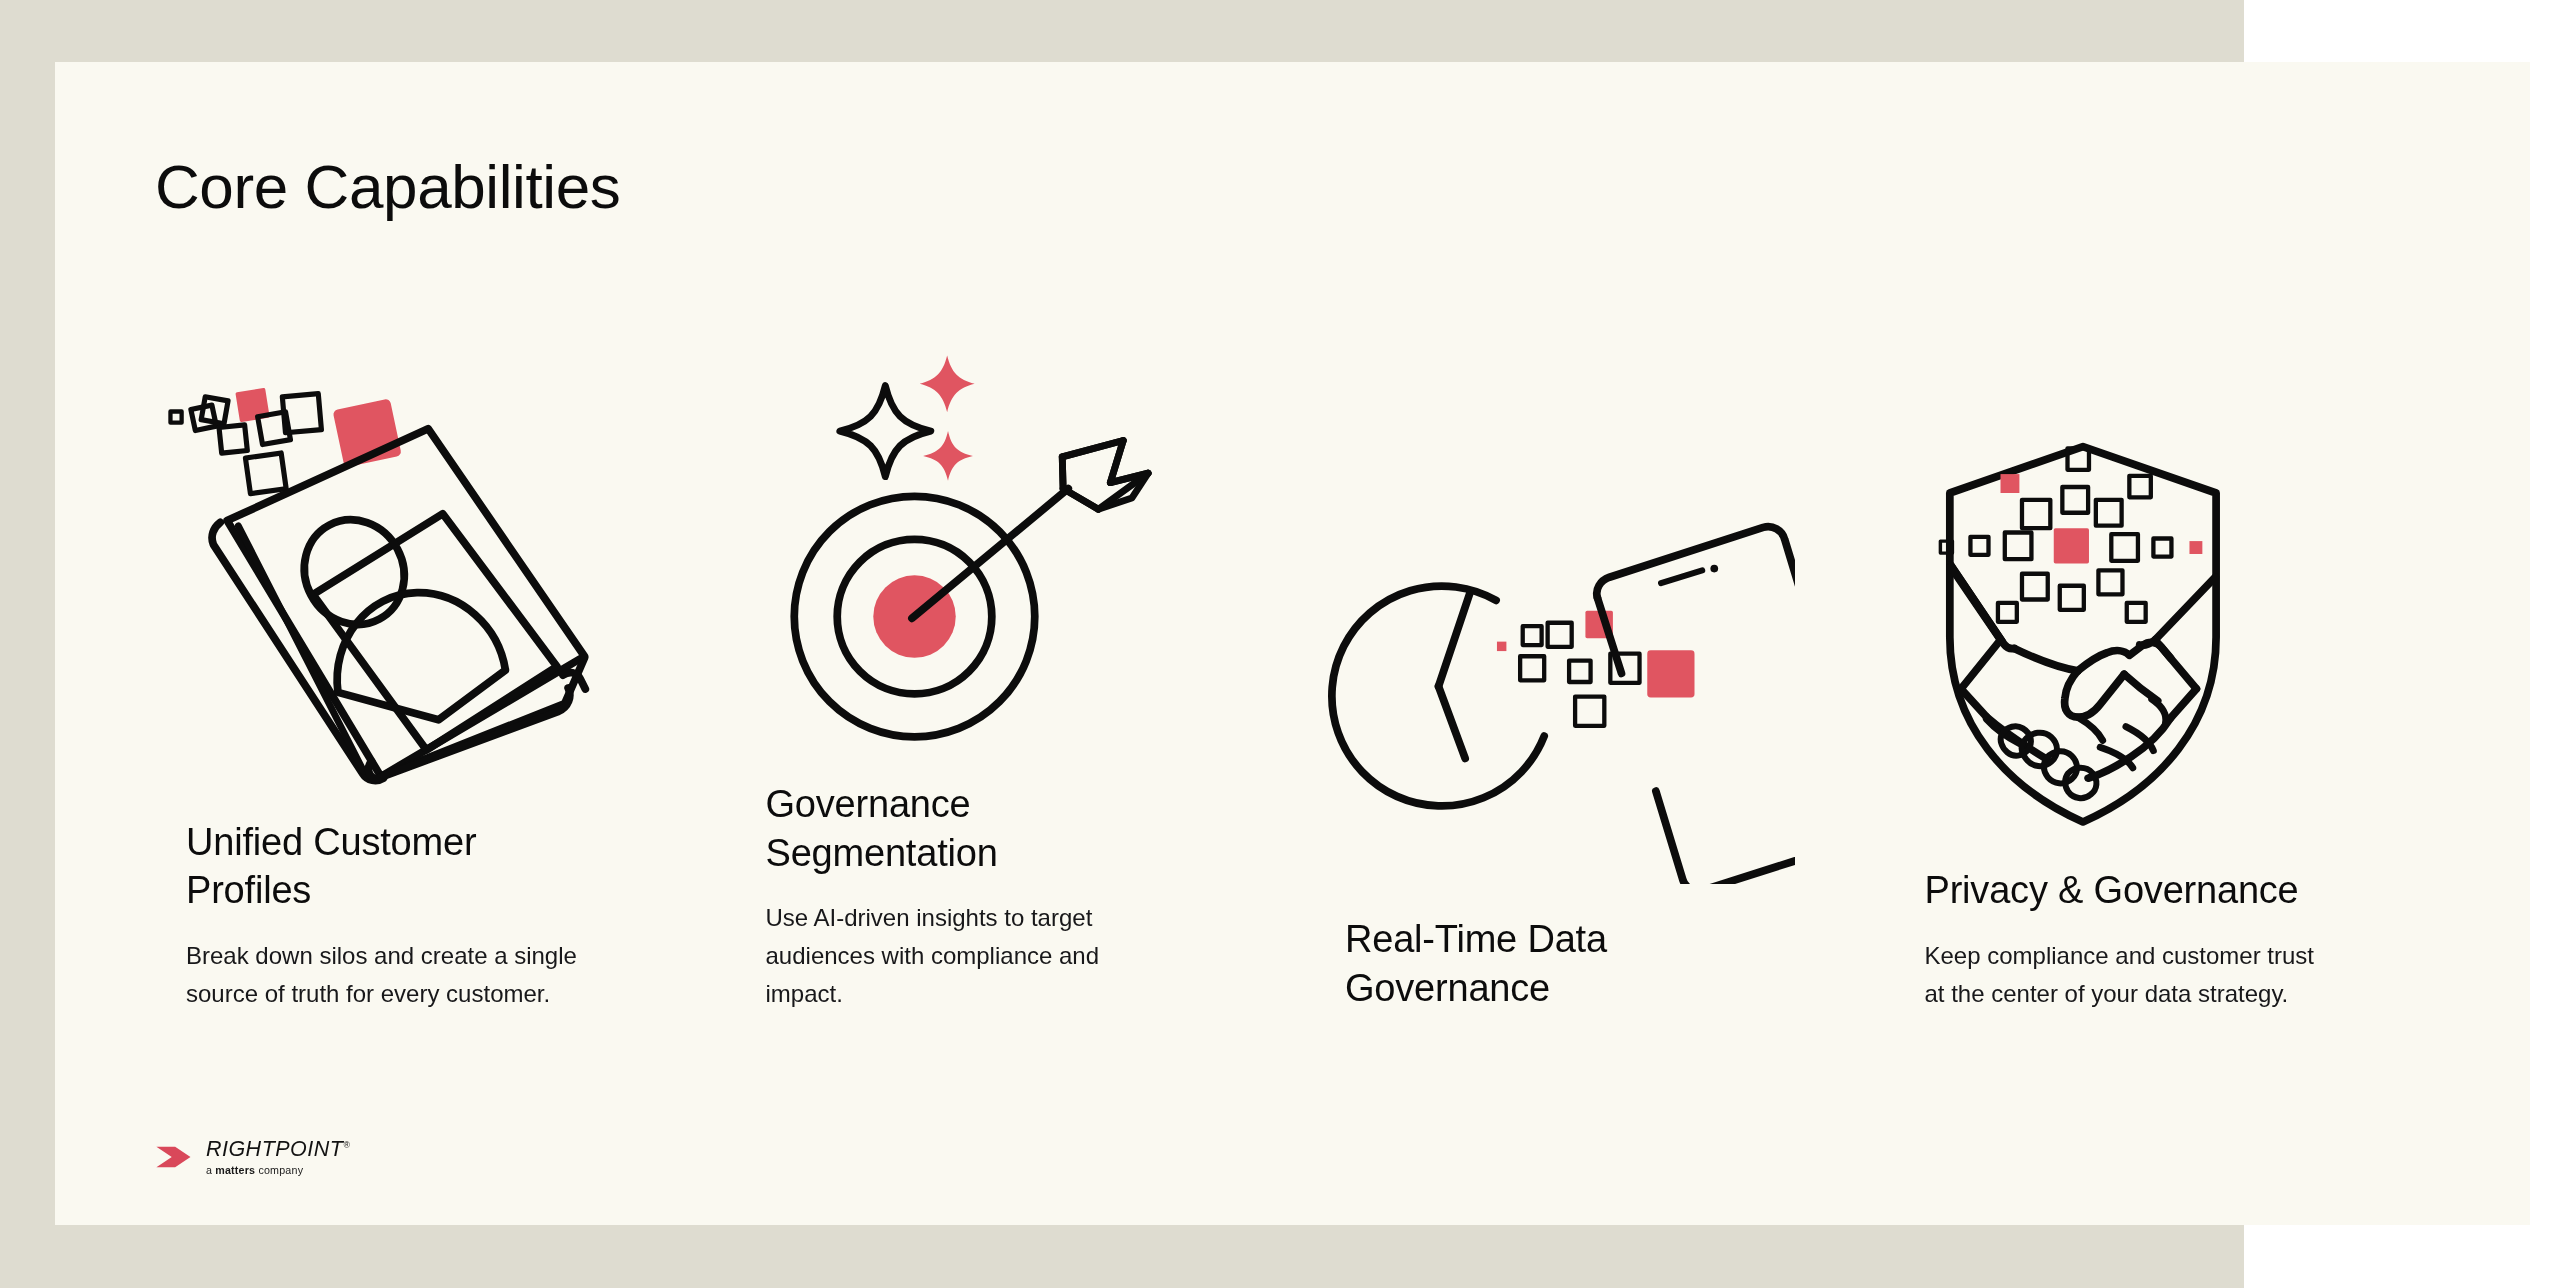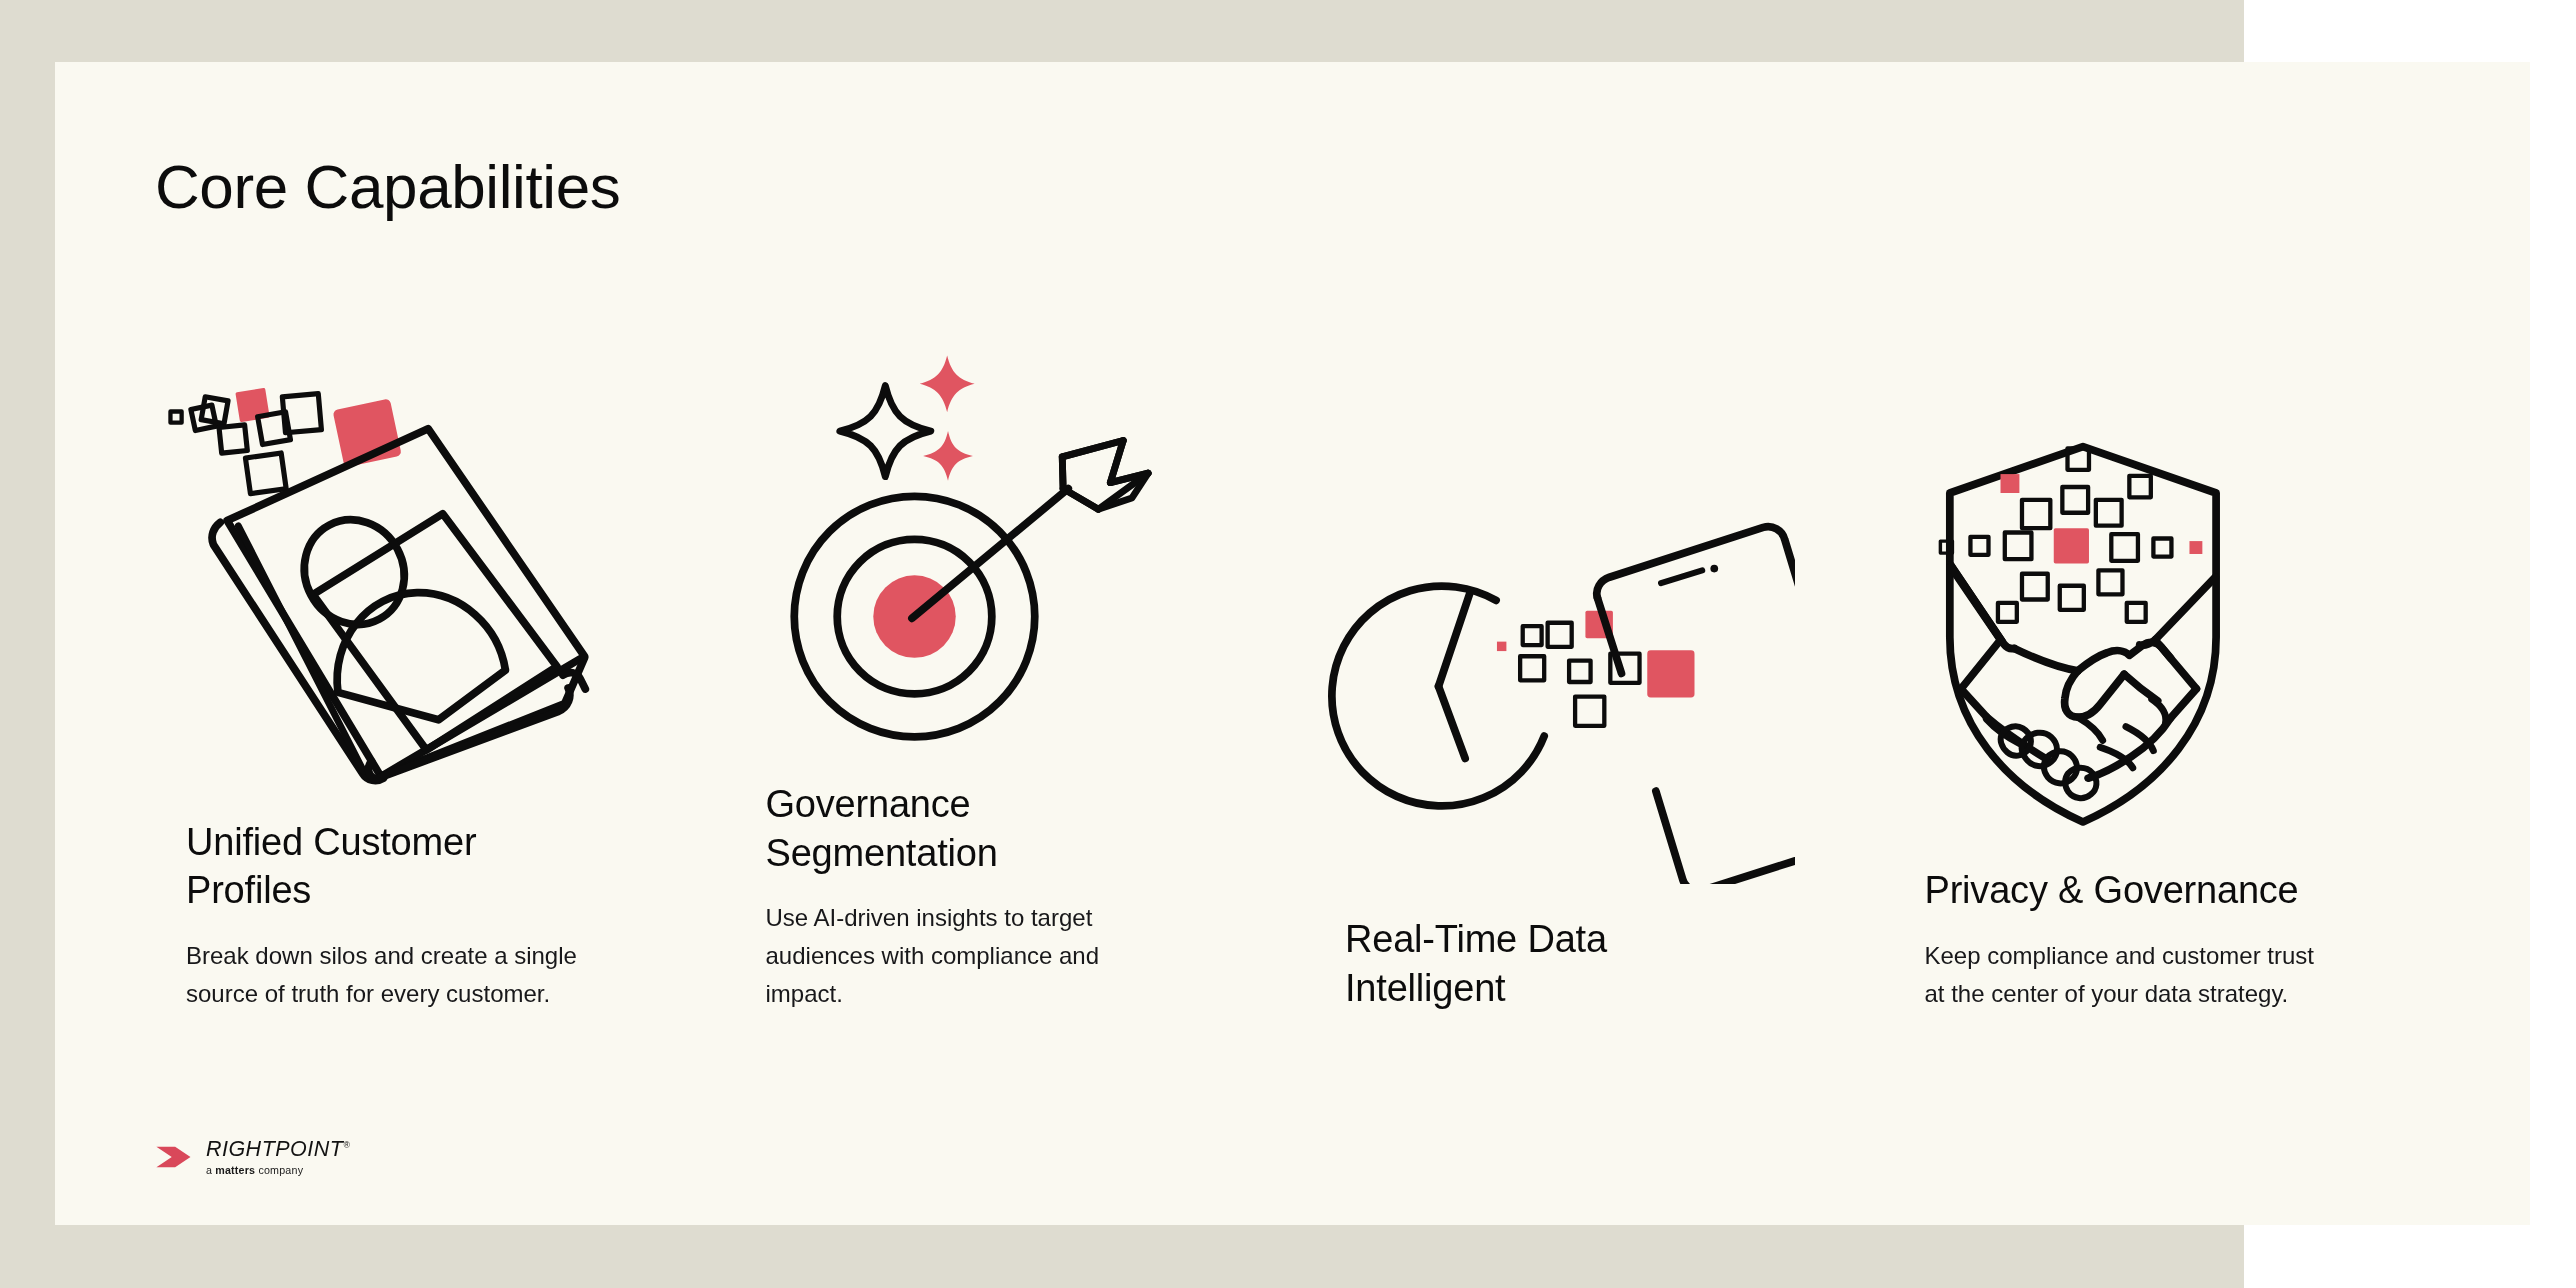--- a/index.html
+++ b/index.html
@@ -218,21 +218,21 @@
             <rect x="304" y="252" width="34" height="34" stroke-width="5"></rect>
 
             <path d="M330 137 C327 127 333 117 344 113 L523 55 C534 52 545 58 548 69 L647 395 C650 406 644 416 633 420 L454 477 C443 481 432 475 429 464 L398 362" stroke-width="9"></path>
             <path d="M330 137 L358 225" stroke-width="9"></path>
 
             <path d="M404 120 L452 105" stroke-width="7"></path>
 
             <circle cx="466" cy="103" r="4.5" fill="#0c0c0c" stroke="none"></circle>
           </svg>
         </div>
-        <div class="col-title">Real-Time Data Intelligent</div>
+        <div class="col-title">Real-Time Data Governance</div>
       </div>
 
       <div class="col">
         <div class="illo">
           <svg viewBox="0 0 560 470" width="481" height="404" fill="none" stroke="#0c0c0c" stroke-linecap="round" stroke-linejoin="round">
 
             <path d="M220 18 L375 72 L375 240 C375 340 310 415 220 455 C130 415 65 340 65 240 L65 72 Z" stroke-width="9"></path>
 
             <rect x="202" y="20" width="25" height="25" stroke-width="5"></rect>
             <rect x="124" y="50" width="22" height="22" fill="#e05561" stroke="none"></rect>

